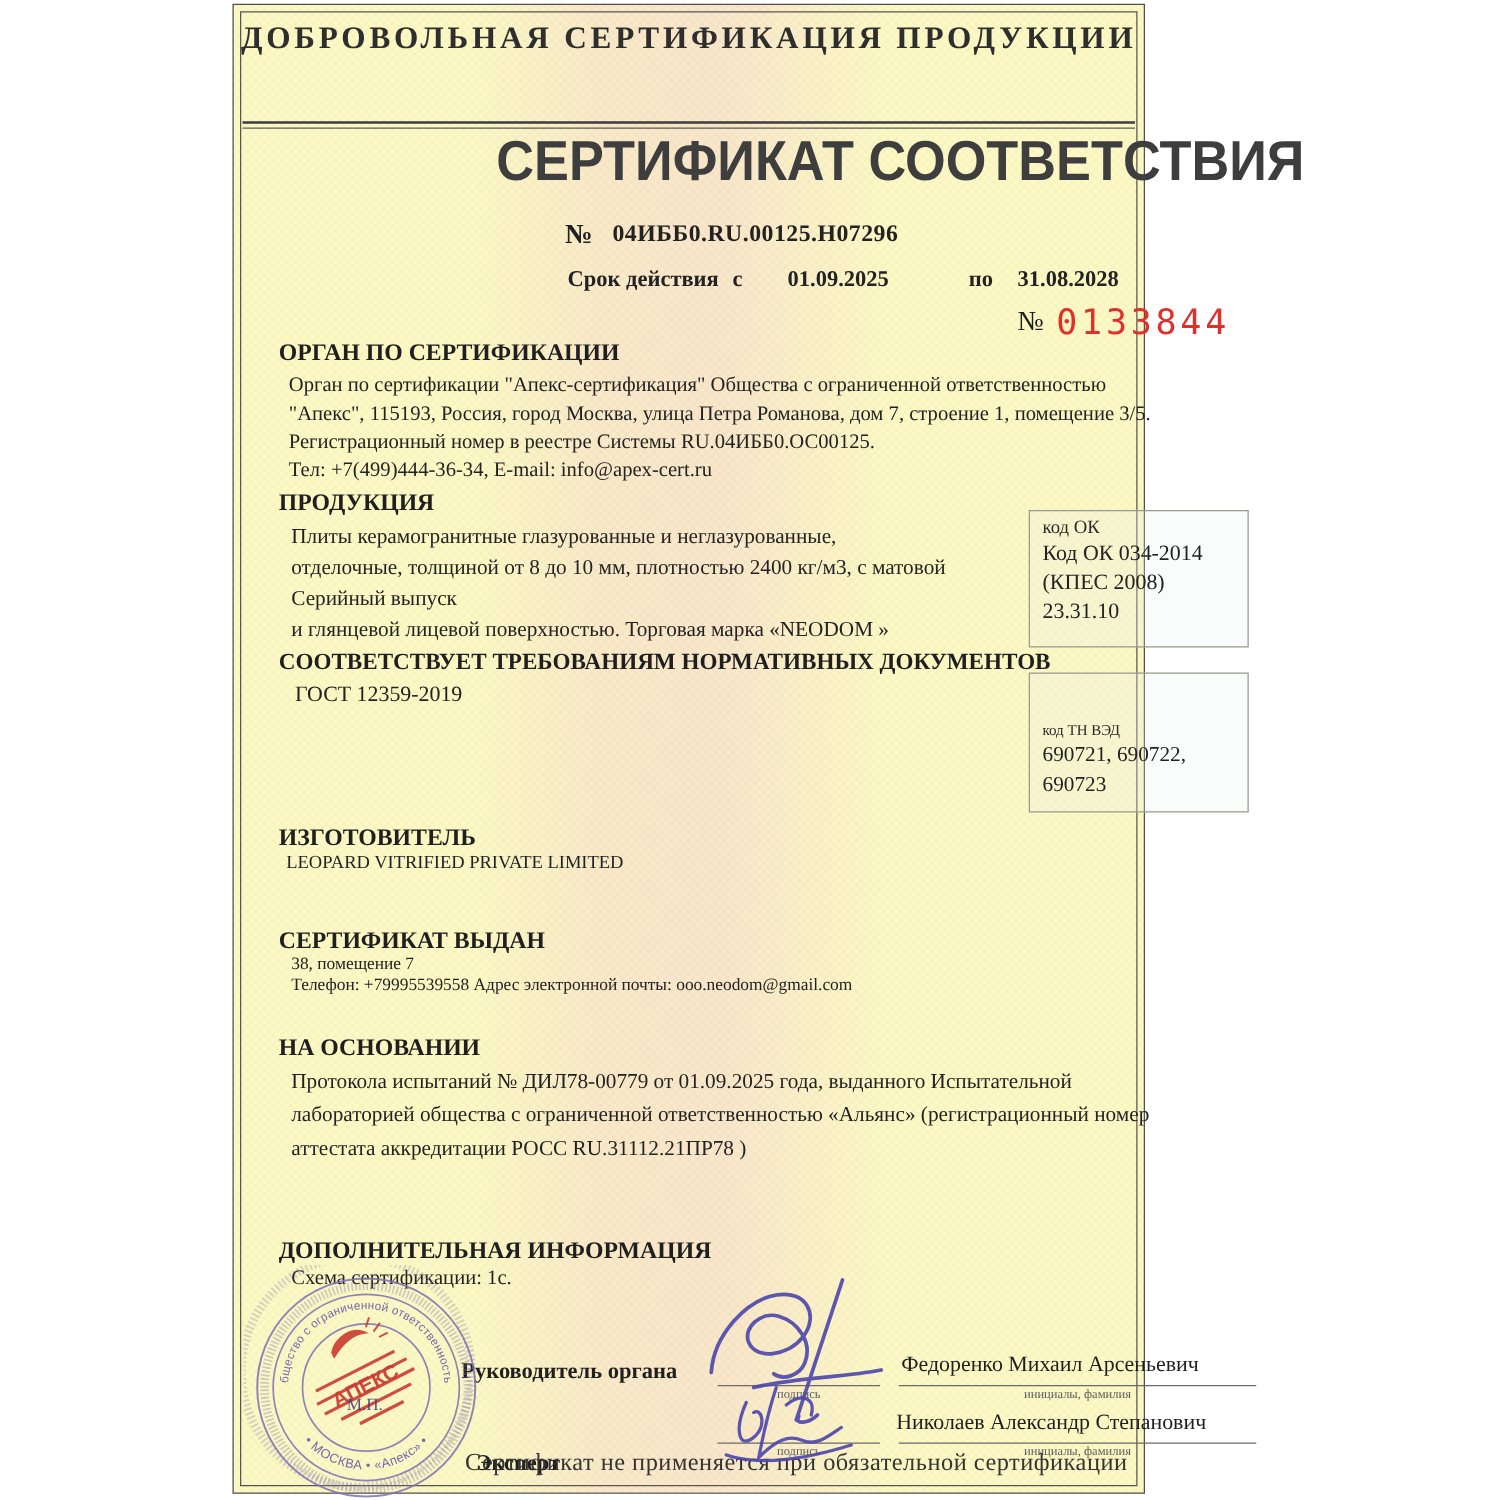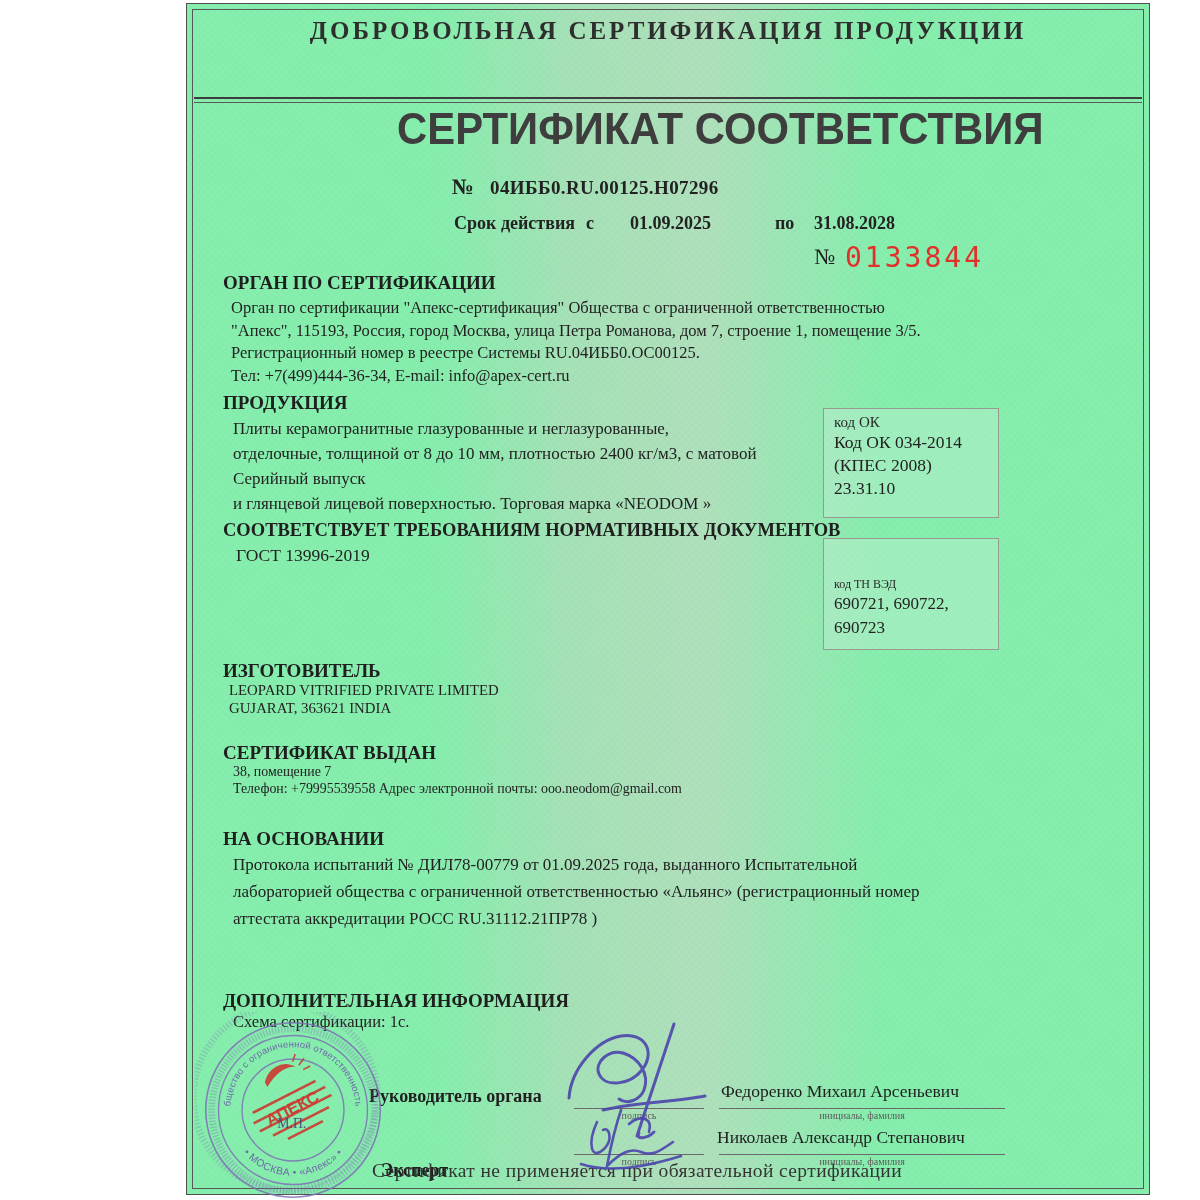--- a/index.html
+++ b/index.html
@@ -1,19 +1,19 @@
 <!DOCTYPE html>
 <html><head>
 <meta charset="utf-8">
 <style>
   html,body{margin:0;padding:0;background:#ffffff;}
   .canvas{position:relative;width:1200px;height:1200px;background:#ffffff;overflow:hidden;
           font-family:"Liberation Serif","DejaVu Serif",serif;color:#222;}
-  .page{position:absolute;left:186px;top:3px;width:964px;height:1192px;
-        background:#86efac;border:1.5px solid #4f4f4f;box-sizing:border-box;}
+  .page{position:absolute;left:186px;top:3px;width:730px;height:1192px;
+        background:#fef9c3;border:1.5px solid #4f4f4f;box-sizing:border-box;}
   
   .page::before{content:"";position:absolute;inset:0;z-index:0;pointer-events:none;
      background:
        linear-gradient(90deg,rgba(242,186,198,0) 26%,rgba(243,196,206,.30) 40%,rgba(245,201,210,.38) 54%,rgba(242,186,198,0) 72%);}
   .page::after{content:"";position:absolute;inset:0;z-index:0;pointer-events:none;opacity:.55;
      background:
        repeating-linear-gradient(45deg,rgba(110,160,190,.07) 0 2px,rgba(255,255,255,0) 2px 5px),
        repeating-linear-gradient(-45deg,rgba(110,160,190,.06) 0 2px,rgba(255,255,255,0) 2px 5px);}
   .inner-frame{position:absolute;inset:5px;border:1px solid #565656;z-index:1;pointer-events:none;}
   .abs{position:absolute;z-index:2;}
@@ -124,34 +124,33 @@
     <div class="abs codebox okbox">
       <div class="lbl">код ОК</div>
       <div class="lns">
         <div>Код ОК 034-2014</div>
         <div>(КПЕС 2008)</div>
         <div>23.31.10</div>
       </div>
     </div>
 
     <div class="abs sec-h conf-h">СООТВЕТСТВУЕТ ТРЕБОВАНИЯМ НОРМАТИВНЫХ ДОКУМЕНТОВ</div>
-    <div class="abs conf-v">ГОСТ 13996-2019</div>
+    <div class="abs conf-v">ГОСТ 12359-2019</div>
 
     <div class="abs codebox tnbox">
       <div class="lbl">код ТН ВЭД</div>
       <div class="lns">
         <div>690721, 690722,</div>
         <div>690723</div>
       </div>
     </div>
 
     <div class="abs sec-h man-h">ИЗГОТОВИТЕЛЬ</div>
     <div class="abs lines man-l">
       <div>LEOPARD VITRIFIED PRIVATE LIMITED</div>
-      <div>GUJARAT, 363621 INDIA</div>
     </div>
 
     <div class="abs sec-h iss-h">СЕРТИФИКАТ ВЫДАН</div>
     <div class="abs lines iss-l">
       <div>38, помещение 7</div>
       <div>Телефон: +79995539558 Адрес электронной почты: ooo.neodom@gmail.com</div>
     </div>
 
     <div class="abs sec-h bas-h">НА ОСНОВАНИИ</div>
     <div class="abs lines bas-l">

